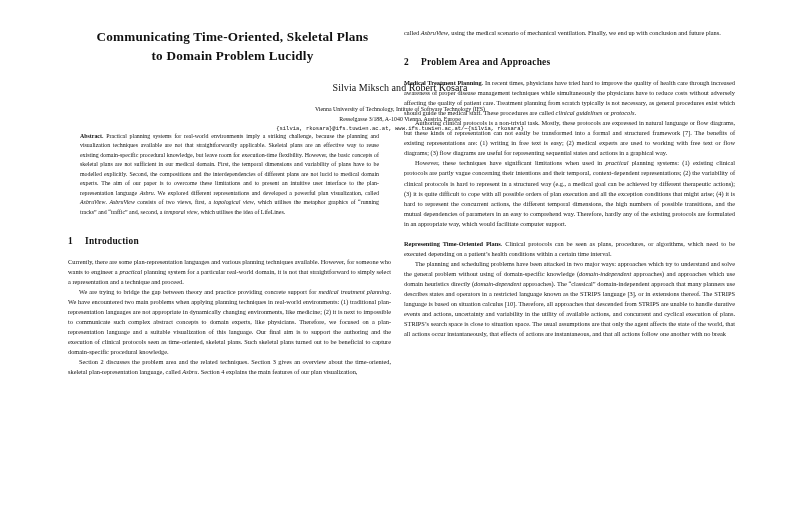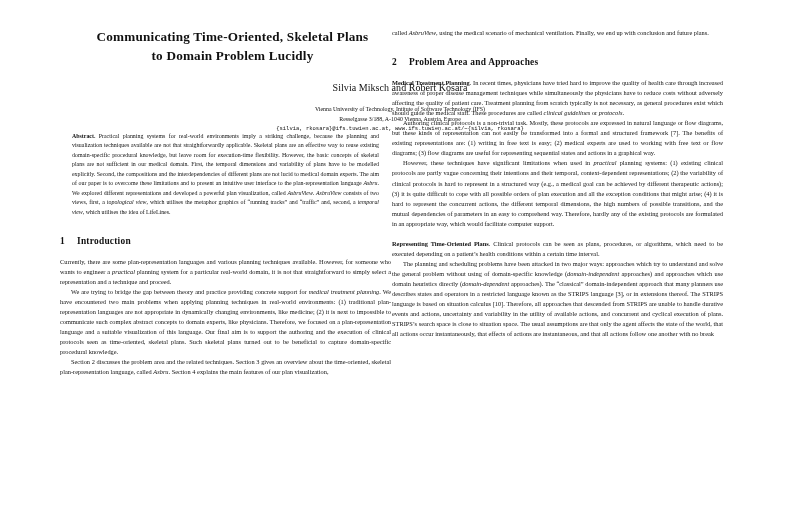--- a/index.html
+++ b/index.html
@@ -61,24 +61,24 @@
     left: 60px;
     right: 60px;
     bottom: 0;
   }
   .col {
     position: absolute;
     top: 0;
     width: 331px;
   }
   .col-left  { left: 0; }
-  .col-right { left: 332px; }
+  .col-right { left: 344px; }
 
   
-  .col-left .col-inner { padding-top: 104px; }
+  .col-left .col-inner { padding-top: 104px; margin-left: 8px; }
   .col-right .col-inner { padding-top: 0px; }
 
   p {
     margin: 0;
     font-size: 6.35px;
     line-height: 1.585;
     text-align: justify;
     text-justify: inter-word;
     hyphens: manual;
   }

